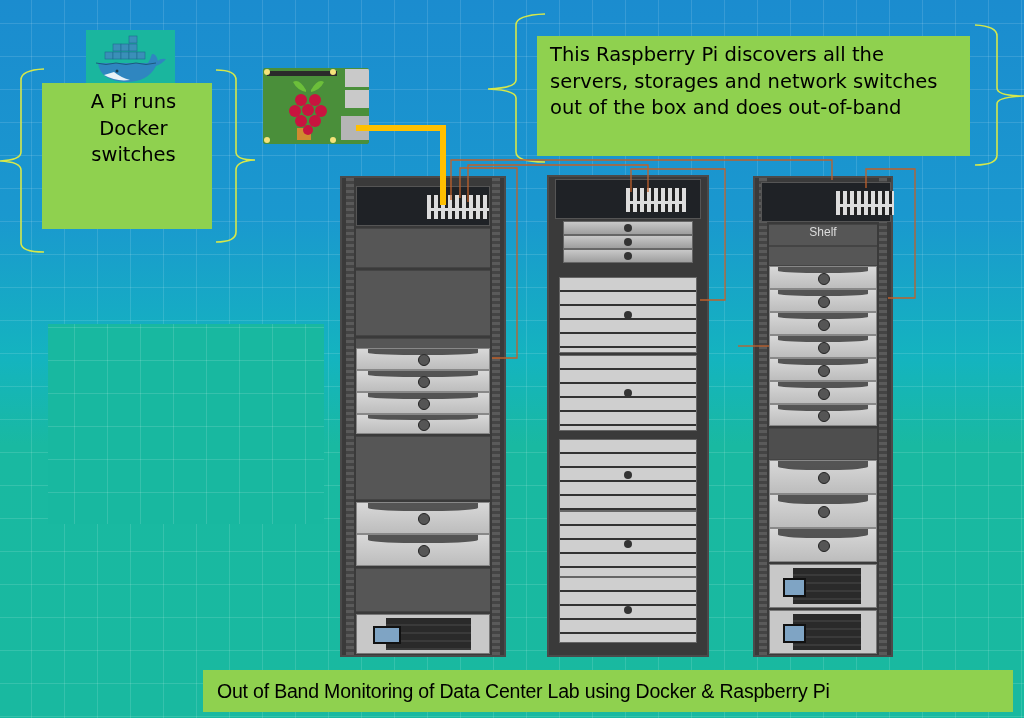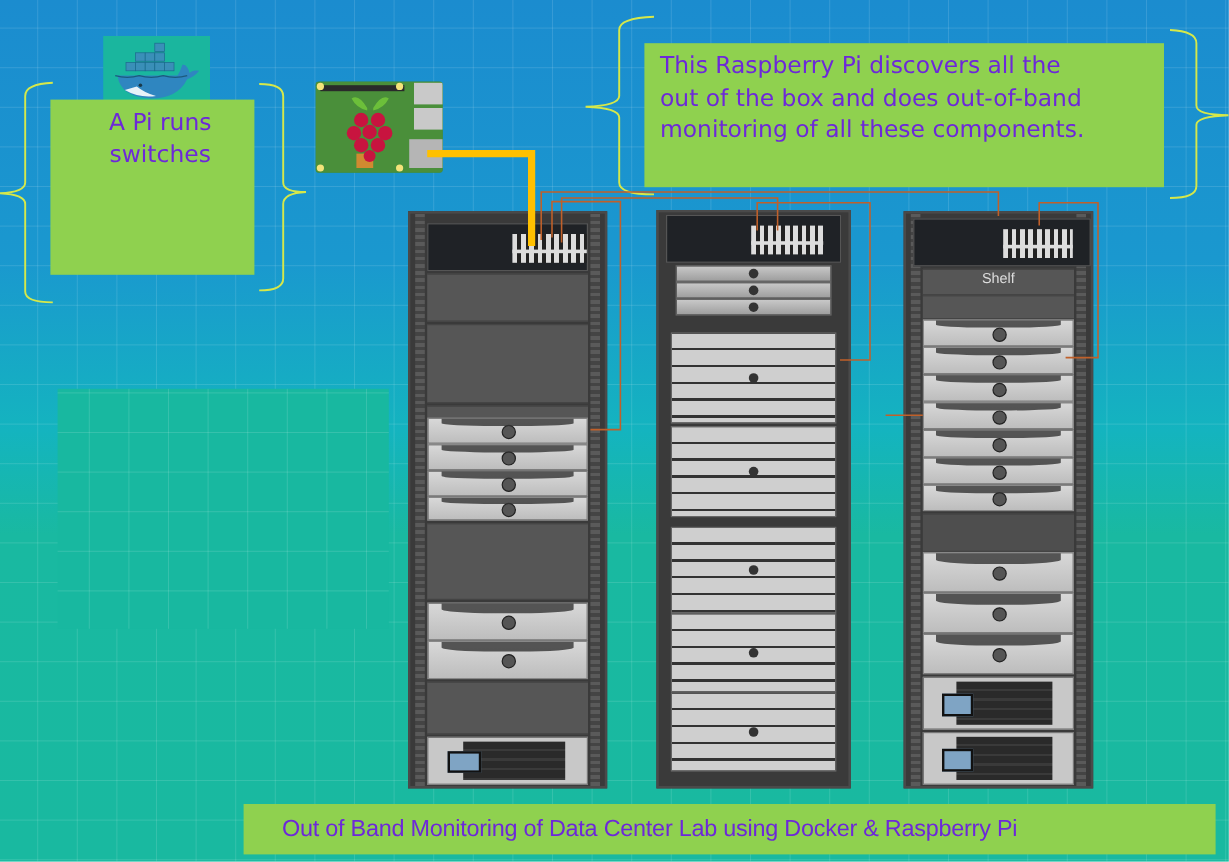--- a/index.html
+++ b/index.html
@@ -2,24 +2,24 @@
 <html><head>
 <meta charset="utf-8">
 <style>
   html,body{margin:0;padding:0;}
   body{width:1024px;height:718px;overflow:hidden;position:relative;
     font-family:"DejaVu Sans","Liberation Sans",sans-serif;
     background:linear-gradient(180deg,#1b8ccf 0%,#1a98cf 30%,#14b4bf 50%,#19b9a1 62%,#19b9a0 100%);}
   .grid{position:absolute;inset:0;
     background-image:linear-gradient(rgba(255,255,255,0.12) 1px,transparent 1px),linear-gradient(90deg,rgba(255,255,255,0.12) 1px,transparent 1px);
     background-size:33px 33px;background-position:-2px -10px;}
-  .note{position:absolute;background:#8fd14f;color:#6d28d9;}
+  .note{position:absolute;background:#8fd14f;color:#000000;}
   .note-left{left:42px;top:83px;width:170px;height:146px;font-size:19.5px;line-height:26.5px;padding:6px 0 0 13px;box-sizing:border-box;text-align:center;}
   .note-right{left:537px;top:36px;width:433px;height:120px;font-size:19.5px;line-height:26.5px;padding:6px 0 0 13px;box-sizing:border-box;}
-  .note-title{left:203px;top:670px;width:810px;height:42px;font-size:19.5px;line-height:42px;padding-left:32px;box-sizing:border-box;font-family:"Liberation Sans",sans-serif;letter-spacing:-0.2px;}
+  .note-title{left:203px;top:670px;width:810px;height:42px;font-size:19.5px;line-height:42px;padding-left:14px;box-sizing:border-box;font-family:"Liberation Sans",sans-serif;letter-spacing:-0.2px;}
   .blank-panel{position:absolute;left:48px;top:324px;width:276px;height:200px;background:#18b8a0;
     background-image:linear-gradient(rgba(255,255,255,0.13) 1px,transparent 1px),linear-gradient(90deg,rgba(255,255,255,0.13) 1px,transparent 1px);
     background-size:33px 33px;background-position:-7px 3px;}
   .docker-logo{position:absolute;left:86px;top:30px;width:89px;height:56px;background:#1ab69e;}
   .pi-board{position:absolute;left:263px;top:68px;width:106px;height:76px;background:#3e8a3e;border-radius:3px;overflow:hidden;}
   svg.overlay{position:absolute;left:0;top:0;}
   .rack{position:absolute;background:#3a3a3a;border:2px solid #4a4a4a;box-sizing:border-box;}
   .rail{position:absolute;top:0;bottom:0;width:8px;background:repeating-linear-gradient(180deg,#5a5a5a 0 3px,#444 3px 6px);}
   .unit{position:absolute;left:14px;right:14px;box-sizing:border-box;}
   .switch{background:#1f2226;border:1px solid #555;}
@@ -119,21 +119,21 @@
   <div class="unit rserver" style="top:44px;height:14px;"></div>
   <div class="unit rserver" style="top:58px;height:14px;"></div>
   <div class="unit rserver" style="top:72px;height:14px;"></div>
   <div class="unit rserver" style="top:100px;left:10px;right:10px;height:76px;background:repeating-linear-gradient(180deg,#cfcfcf 0 12px,#333 12px 14px);"></div>
   <div class="unit rserver" style="top:178px;left:10px;right:10px;height:76px;background:repeating-linear-gradient(180deg,#cfcfcf 0 12px,#333 12px 14px);"></div>
   <div class="unit rserver" style="top:262px;left:10px;right:10px;height:72px;background:repeating-linear-gradient(180deg,#cfcfcf 0 12px,#333 12px 14px);"></div>
   <div class="unit rserver" style="top:334px;left:10px;right:10px;height:66px;background:repeating-linear-gradient(180deg,#cfcfcf 0 12px,#333 12px 14px);"></div>
   <div class="unit rserver" style="top:400px;left:10px;right:10px;height:66px;background:repeating-linear-gradient(180deg,#cfcfcf 0 12px,#333 12px 14px);"></div>
 </div>
 
-<div class="rack" style="left:753px;top:176px;width:158px;height:481px;">
+<div class="rack" style="left:753px;top:176px;width:140px;height:481px;">
   <div class="rail" style="left:4px;"></div>
   <div class="rail" style="right:4px;"></div>
   <div class="unit switch" style="top:4px;left:6px;right:0;height:40px;">
     <div class="ports" style="left:74px;width:58px;top:8px;height:24px;"></div>
   </div>
   <div class="unit blank" style="top:46px;height:22px;">
     <div class="shelf-label">Shelf</div>
   </div>
   <div class="unit blank" style="top:68px;height:20px;"></div>
   <div class="unit server" style="top:88px;height:23px;"></div>
@@ -170,22 +170,23 @@
     <path d="M460 198 L460 168 L517 168 L517 358 L492 358"></path>
     <path d="M631 192 L631 169 L725 169 L725 300 L700 300"></path>
     <path d="M866 188 L866 169 L915 169 L915 298 L888 298"></path>
     <path d="M738 346 L769 346"></path>
   </g>
   <path d="M356 128 L443 128 L443 205" fill="none" stroke="#ffc000" stroke-width="6"></path>
 </svg>
 
 <div class="note note-left">
   <div>A Pi runs</div>
+  <div>Docker</div>
   <div>switches</div>
 </div>
 
 <div class="note note-right">
   <div>This Raspberry Pi discovers all the</div>
+  <div>servers, storages and network switches</div>
   <div>out of the box and does out-of-band</div>
-  <div>monitoring of all these components.</div>
 </div>
 
 <div class="note note-title">Out of Band Monitoring of Data Center Lab using Docker &amp; Raspberry Pi</div>
 
 </body></html>

